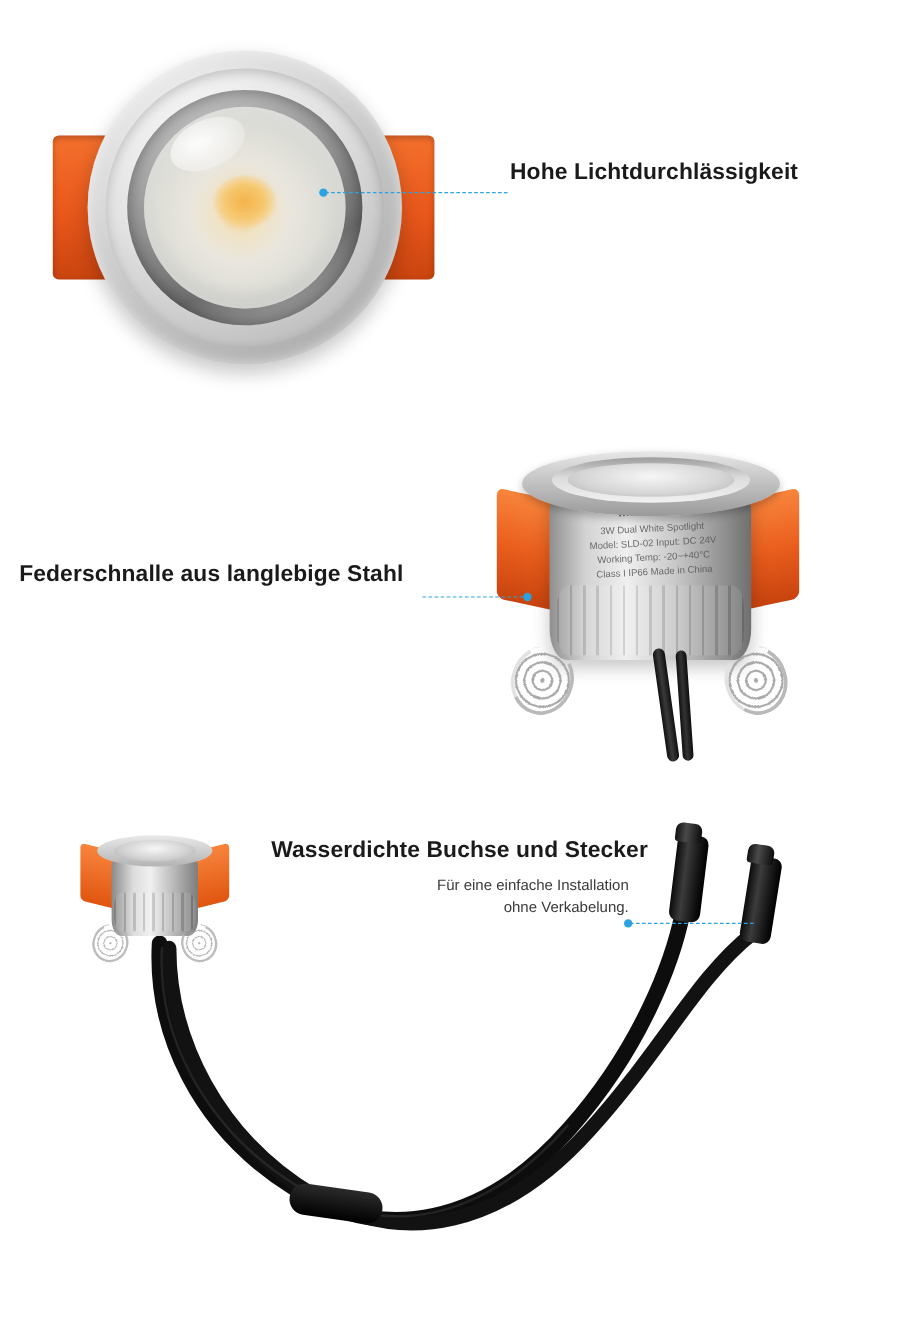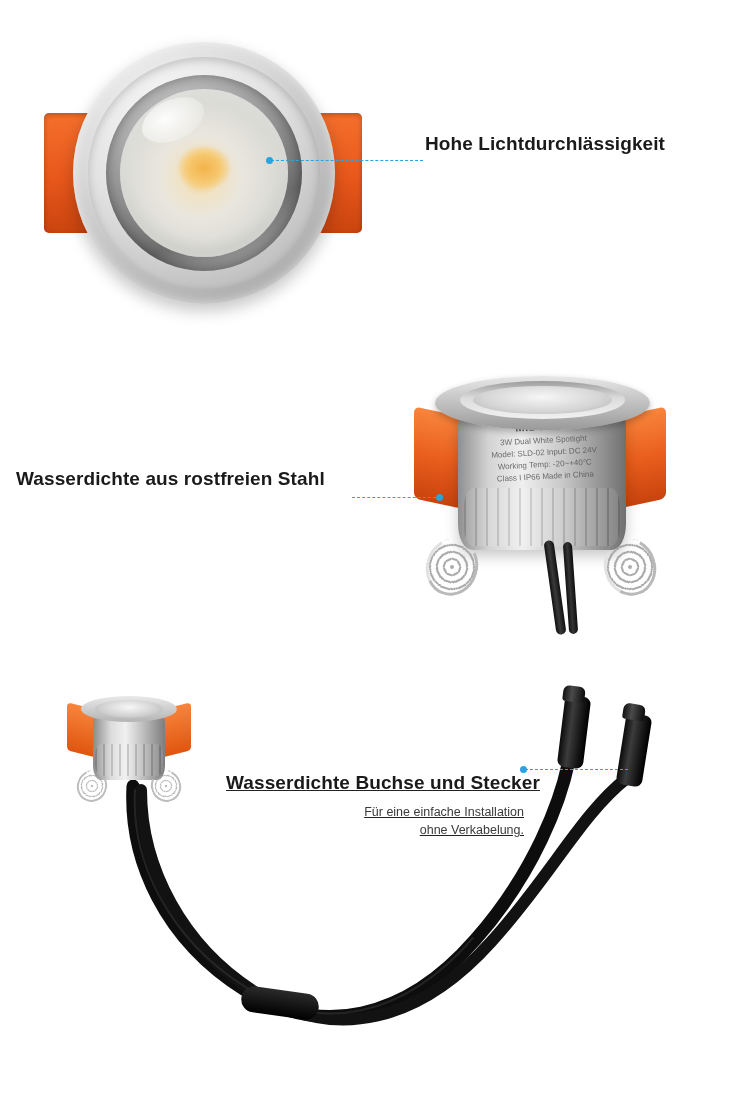--- a/index.html
+++ b/index.html
@@ -413,21 +413,21 @@
     <div class="f2-cable"></div>
     <div class="f2-cable2"></div>
   </div>
 
   <div class="block" style="left:352px; top:497px; width:100px;">
     <div class="leader" style="left:0; top:0; width:84px;"></div>
     <div class="leader-dot" style="left:84px; top:-3px;"></div>
   </div>
 
   <div class="block" style="left:16px; top:468px; width:360px;">
-    <div class="feature-title">Wasserdichte aus rostfreien Stahl</div>
+    <div class="feature-title">Federschnalle aus langlebige Stahl</div>
   </div>
 
   <div class="fig3">
     <svg class="f3-cables" viewBox="0 0 660 390">
       <path d="M88,96 C84,170 120,250 200,300 C275,348 360,330 430,250 C490,182 516,110 524,70" fill="none" stroke="#0d0d0d" stroke-width="13" stroke-linecap="round"></path>
       <path d="M96,100 C96,176 136,258 216,306 C292,350 374,332 446,252 C506,186 536,124 582,88" fill="none" stroke="#121212" stroke-width="12" stroke-linecap="round"></path>
       <path d="M90,100 C86,170 122,248 202,298 C276,344 358,328 428,248" fill="none" stroke="#3a3a3a" stroke-width="2" stroke-linecap="round" opacity="0.5"></path>
     </svg>
 
     <div class="f3-clip-l"></div>
@@ -444,19 +444,19 @@
     <div class="f3-conn-cap-a"></div>
     <div class="f3-conn-b"></div>
     <div class="f3-conn-cap-b"></div>
   </div>
 
   <div class="block" style="left:520px; top:769px; width:130px;">
     <div class="leader-dot" style="left:0; top:-3px;"></div>
     <div class="leader" style="left:5px; top:0; width:103px;"></div>
   </div>
 
-  <div class="block" style="left:226px; top:772px; width:340px; text-align:right;text-decoration:underline;">
+  <div class="block" style="left:226px; top:698px; width:340px; text-align:right;">
     <div class="feature-title" style="text-align:left;">Wasserdichte Buchse und Stecker</div>
     <div class="feature-desc" style="padding-right:42px;">Für eine einfache Installation
 ohne Verkabelung.</div>
   </div>
 
 </div>
 
 </body></html>

